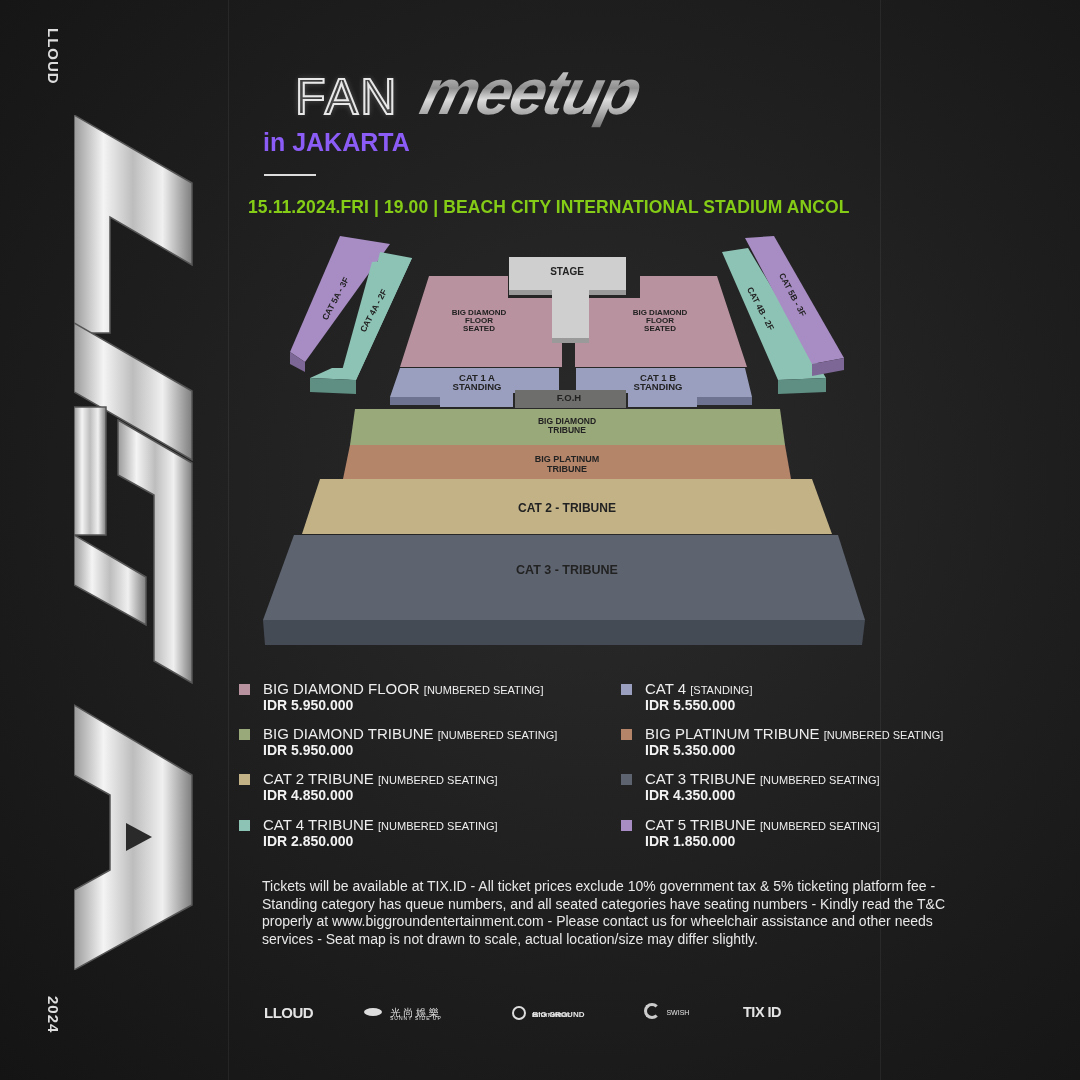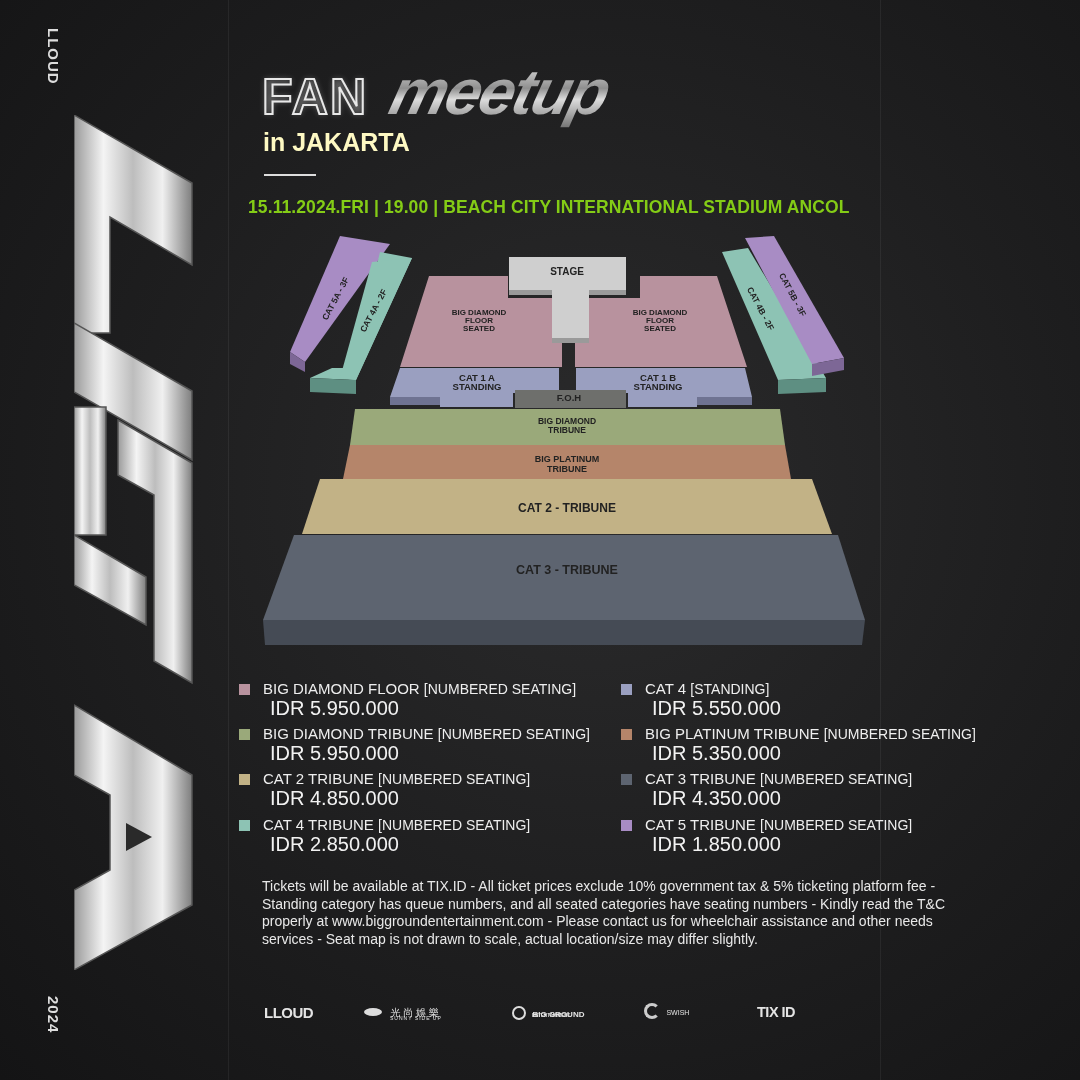--- a/index.html
+++ b/index.html
@@ -2,33 +2,33 @@
 <html><head>
 <meta charset="utf-8">
 <style>
   html,body{margin:0;padding:0;}
   body{width:1080px;height:1080px;overflow:hidden;background:#1b1b1c;font-family:"Liberation Sans",sans-serif;color:#eee;position:relative;}
   .bg{position:absolute;inset:0;background:radial-gradient(ellipse at 55% 45%,#2b2b2c 0%,#1e1e1f 55%,#141415 100%);}
   .streak{position:absolute;top:0;bottom:0;width:1px;background:rgba(255,255,255,0.06);}
   .side-text{position:absolute;left:62px;transform-origin:left top;transform:rotate(90deg);font-weight:bold;font-size:15px;letter-spacing:1px;color:#ddd;white-space:nowrap;}
   .logo-chrome{position:absolute;left:74px;top:115px;width:120px;height:855px;}
   .title-wrap{position:absolute;left:262px;top:55px;}
-  .fan{font-size:50px;font-weight:bold;letter-spacing:2px;color:transparent;-webkit-text-stroke:2px #e8e8e8;text-shadow:0 0 6px rgba(255,255,255,.3);display:inline-block;}
+  .fan{font-size:50px;font-weight:normal;letter-spacing:2px;color:transparent;-webkit-text-stroke:2px #e8e8e8;text-shadow:0 0 6px rgba(255,255,255,.3);display:inline-block;margin-left:33px;}
   .meetup{display:inline-block;font-size:64px;font-weight:bold;font-style:italic;letter-spacing:-2px;margin-left:20px;background:linear-gradient(180deg,#fafafa 0%,#8f8f8f 45%,#dcdcdc 60%,#6f6f6f 100%);-webkit-background-clip:text;background-clip:text;color:transparent;transform:skewX(-14deg);}
-  .city{position:absolute;left:263px;top:128px;font-size:25px;font-weight:bold;color:#fef9c3;}
+  .city{position:absolute;left:263px;top:128px;font-size:25px;font-weight:bold;color:#8b5cf6;}
   .rule{position:absolute;left:264px;top:174px;width:52px;height:2px;background:#ddd;}
   .dateline{position:absolute;left:248px;top:197px;font-size:17.5px;font-weight:bold;color:#84cc16;letter-spacing:0.1px;}
   .map{position:absolute;left:0;top:0;width:1080px;height:1080px;}
   .map text{font-family:"Liberation Sans",sans-serif;font-weight:bold;fill:#222;}
   .legend{position:absolute;top:680px;}
   .leg-item{position:absolute;width:380px;}
   .sw{position:absolute;left:0;top:4px;width:11px;height:11px;}
   .leg-name{position:absolute;left:24px;top:0;font-size:15px;color:#eee;white-space:nowrap;}
-  .leg-name small{font-size:14px;}
-  .leg-price{position:absolute;left:31px;top:17px;font-size:20px;font-weight:normal;color:#f2f2f2;}
+  .leg-name small{font-size:11px;}
+  .leg-price{position:absolute;left:24px;top:17px;font-size:14px;font-weight:bold;color:#f2f2f2;}
   .notes{position:absolute;left:262px;top:878px;width:720px;font-size:14px;line-height:17.5px;color:#e8e8e8;}
   .sponsors{position:absolute;left:264px;top:1002px;width:540px;height:22px;}
   .sp{position:absolute;top:0;color:#e4e4e4;font-weight:bold;white-space:nowrap;}
 </style>
 </head>
 <body>
 
 <div class="bg"></div>
 <div class="streak" style="left:228px"></div>
 <div class="streak" style="left:880px"></div>
@@ -205,14 +205,14 @@
   </span>
   <span class="sp" style="left:248px;top:1px">
     <span style="display:inline-block;width:14px;height:14px;border:2.5px solid #ddd;border-radius:50%;vertical-align:middle;box-sizing:border-box"></span>
     <span style="font-size:8px;margin-left:2px">BIG GROUND</span>
     <span style="position:absolute;left:20px;top:10px;font-size:4.5px">ENTERTAINMENT</span>
   </span>
   <span class="sp" style="left:380px;top:-1px">
     <span style="display:inline-block;width:16px;height:16px;border:3px solid #ccc;border-radius:50%;border-right-color:transparent;vertical-align:middle;box-sizing:border-box"></span>
     <span style="font-size:7px;font-weight:normal;margin-left:2px">SWISH</span>
   </span>
-  <span class="sp" style="left:493px;top:2px;font-size:14.5px;letter-spacing:-0.5px">TIX ID</span>
+  <span class="sp" style="left:479px;top:2px;font-size:14.5px;letter-spacing:-0.5px">TIX ID</span>
 </div>
 
 </body></html>

